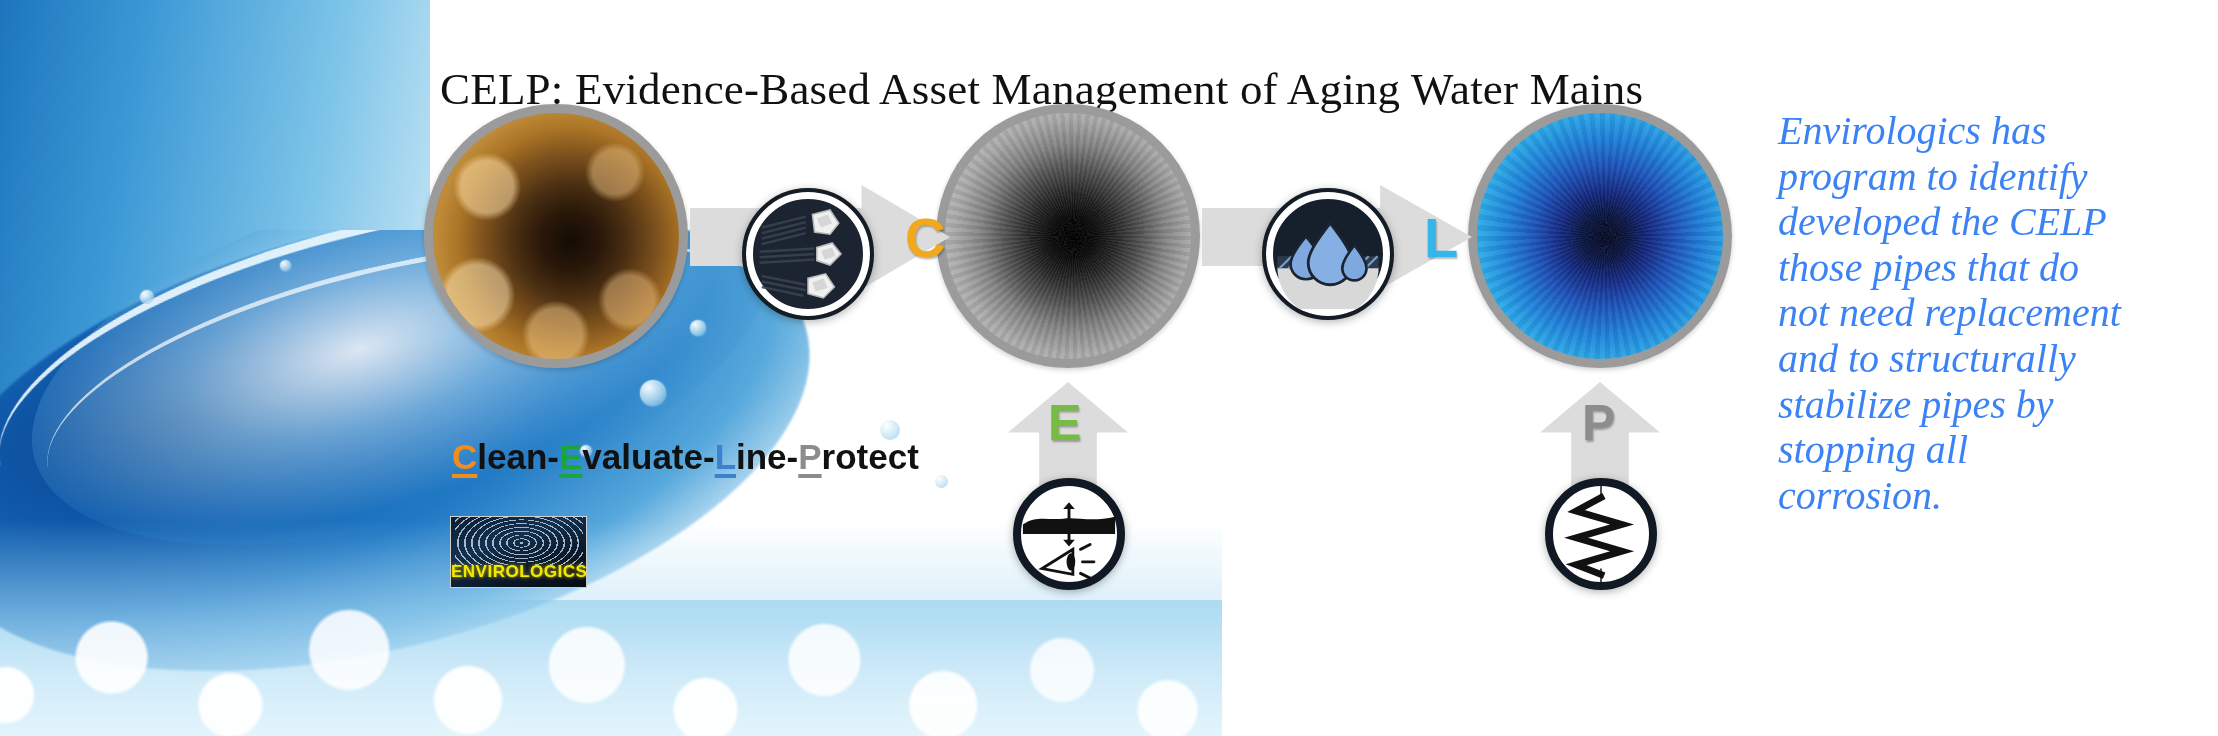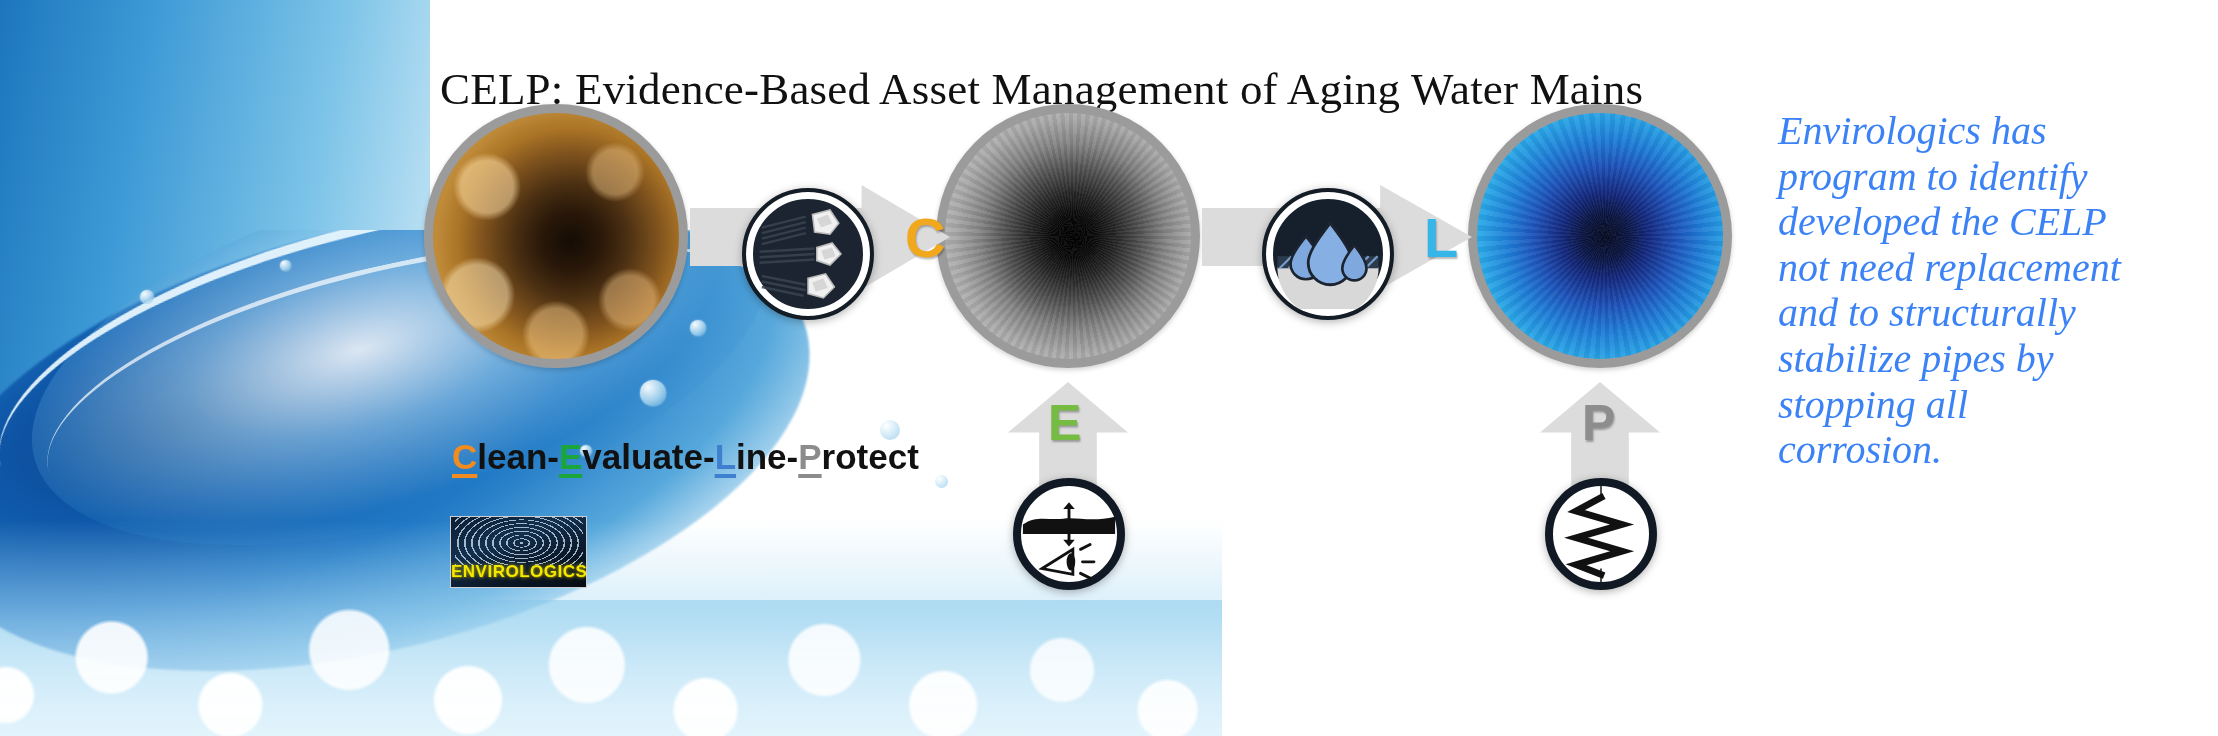--- a/index.html
+++ b/index.html
@@ -249,20 +249,21 @@
 
   <div class="logo">
     <div class="ripple"></div>
     <div class="lname">ENVIROLOGICS</div>
   </div>
 
   <div class="blurb">
     <div>Envirologics has</div>
     <div>program to identify</div>
     <div>developed the CELP</div>
+    <div>those pipes that do</div>
     <div>not need replacement</div>
     <div>and to structurally</div>
     <div>stabilize pipes by</div>
     <div>stopping all</div>
     <div>corrosion.</div>
   </div>
 
 </div>
 
 </body></html>

